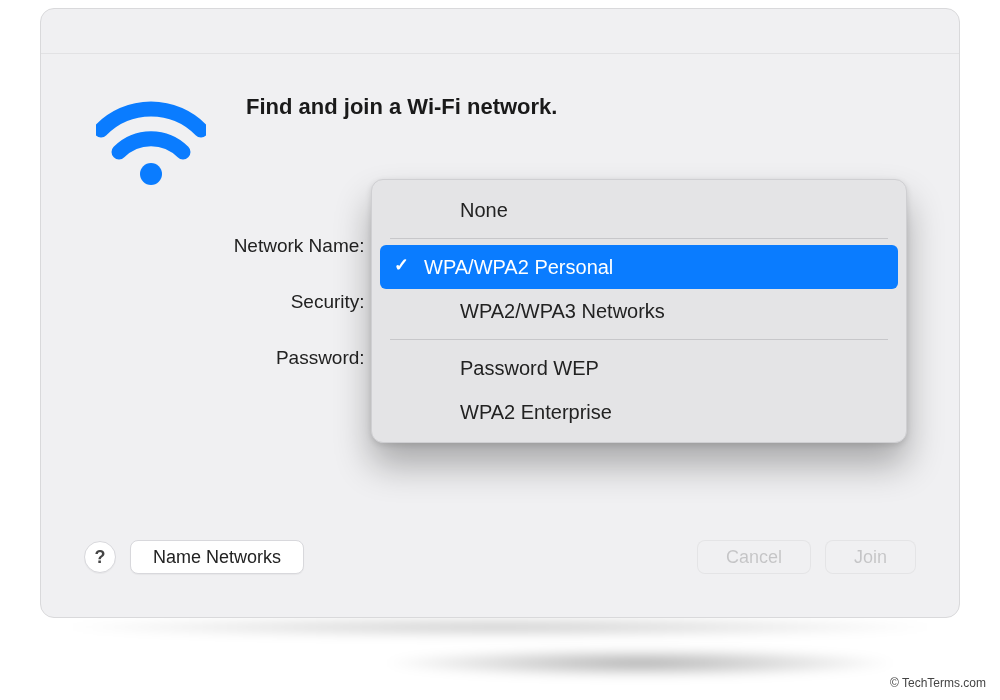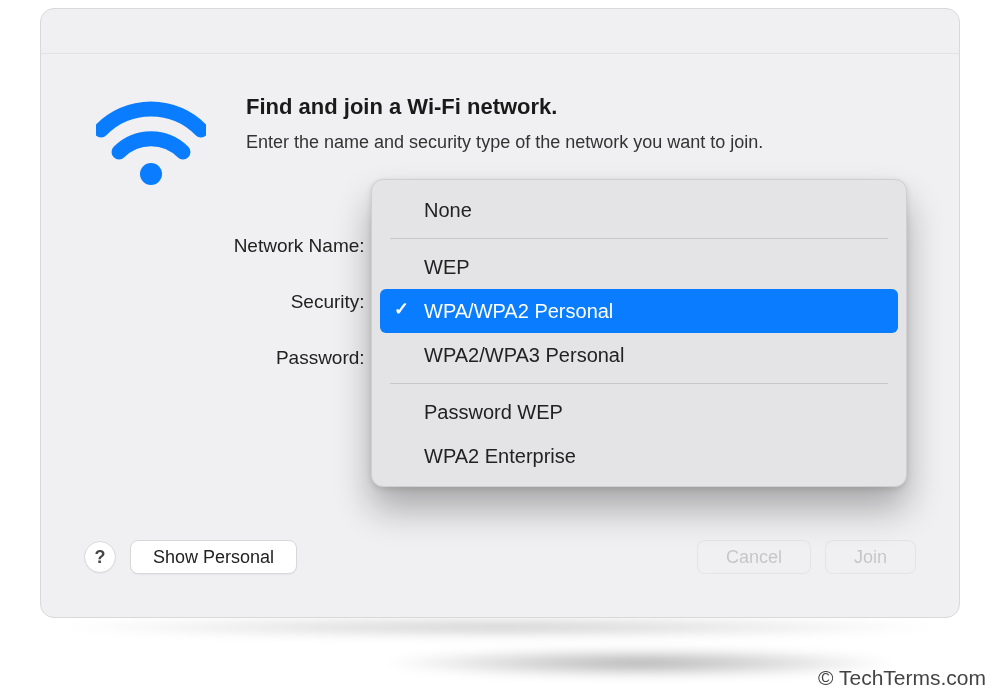--- a/index.html
+++ b/index.html
@@ -183,20 +183,21 @@
       padding: 8px 0;
       z-index: 50;
     }
     .menu-item {
       padding: 9px 20px 9px 52px;
       font-size: 20px;
       color: #222;
       position: relative;
       cursor: pointer;
       line-height: 1.3;
+      margin-left: 36px;
     }
     .menu-item.selected {
       background: #0a7cff;
       color: #fff;
       border-radius: 6px;
       margin: 0 8px;
       padding-left: 44px;
     }
     .menu-item.selected::before {
       content: "✓";
@@ -219,21 +220,21 @@
       height: 30px;
       border-radius: 50%;
       background: radial-gradient(ellipse at center, rgba(0,0,0,0.30), rgba(0,0,0,0) 70%);
       filter: blur(5px);
       z-index: 10;
     }
     .copyright {
       position: absolute;
       right: 14px;
       bottom: 10px;
-      font-size: 21px;
+      font-size: 12px;
       color: #444;
     }
   </style>
 </head>
 <body>
 
 <div class="dialog-shadow"></div>
 
 <div class="backdrop">
   <div class="titlebar"></div>
@@ -243,21 +244,20 @@
   <div class="top-row">
     <div class="wifi-icon-wrap">
       <svg width="110" height="90" viewBox="0 0 110 90">
         <path d="M 5 30 A 70 70 0 0 1 105 30" stroke="#0a7cff" stroke-width="15" fill="none" stroke-linecap="round"></path>
         <path d="M 23 52 A 45 45 0 0 1 87 52" stroke="#0a7cff" stroke-width="15" fill="none" stroke-linecap="round"></path>
         <circle cx="55" cy="74" r="11" fill="#0a7cff"></circle>
       </svg>
     </div>
     <div>
       <h2 class="heading">Find and join a Wi-Fi network.</h2>
-      <p class="subtext">Enter the name and security type of the network you want to join.</p>
     </div>
   </div>
 
   <div class="form">
     <div class="form-row">
       <div class="form-label">Network Name:</div>
       <div class="form-field-ghost field-nn">
         <span>TechTerms</span>
       </div>
     </div>
@@ -277,32 +277,31 @@
       <div style="display:flex;align-items:center;">
         <div class="check-ghost"></div>
         <span class="check-label-ghost">Show password</span>
       </div>
     </div>
   </div>
 </div>
 
 <div class="bottom-bar">
   <div class="help-button">?</div>
-  <div class="pill-button">Show Personal</div>
+  <div class="pill-button">Name Networks</div>
   <div class="spacer"></div>
   <div class="pill-ghost">Cancel</div>
   <div class="pill-ghost">Join</div>
 </div>
 
 <div class="popover-shadow"></div>
 
 <div class="popover">
   <div class="menu-item">None</div>
   <div class="menu-sep"></div>
-  <div class="menu-item">WEP</div>
   <div class="menu-item selected">WPA/WPA2 Personal</div>
-  <div class="menu-item">WPA2/WPA3 Personal</div>
+  <div class="menu-item">WPA2/WPA3 Networks</div>
   <div class="menu-sep"></div>
   <div class="menu-item">Password WEP</div>
   <div class="menu-item">WPA2 Enterprise</div>
 </div>
 
 <div class="copyright">© TechTerms.com</div>
 
 </body></html>

